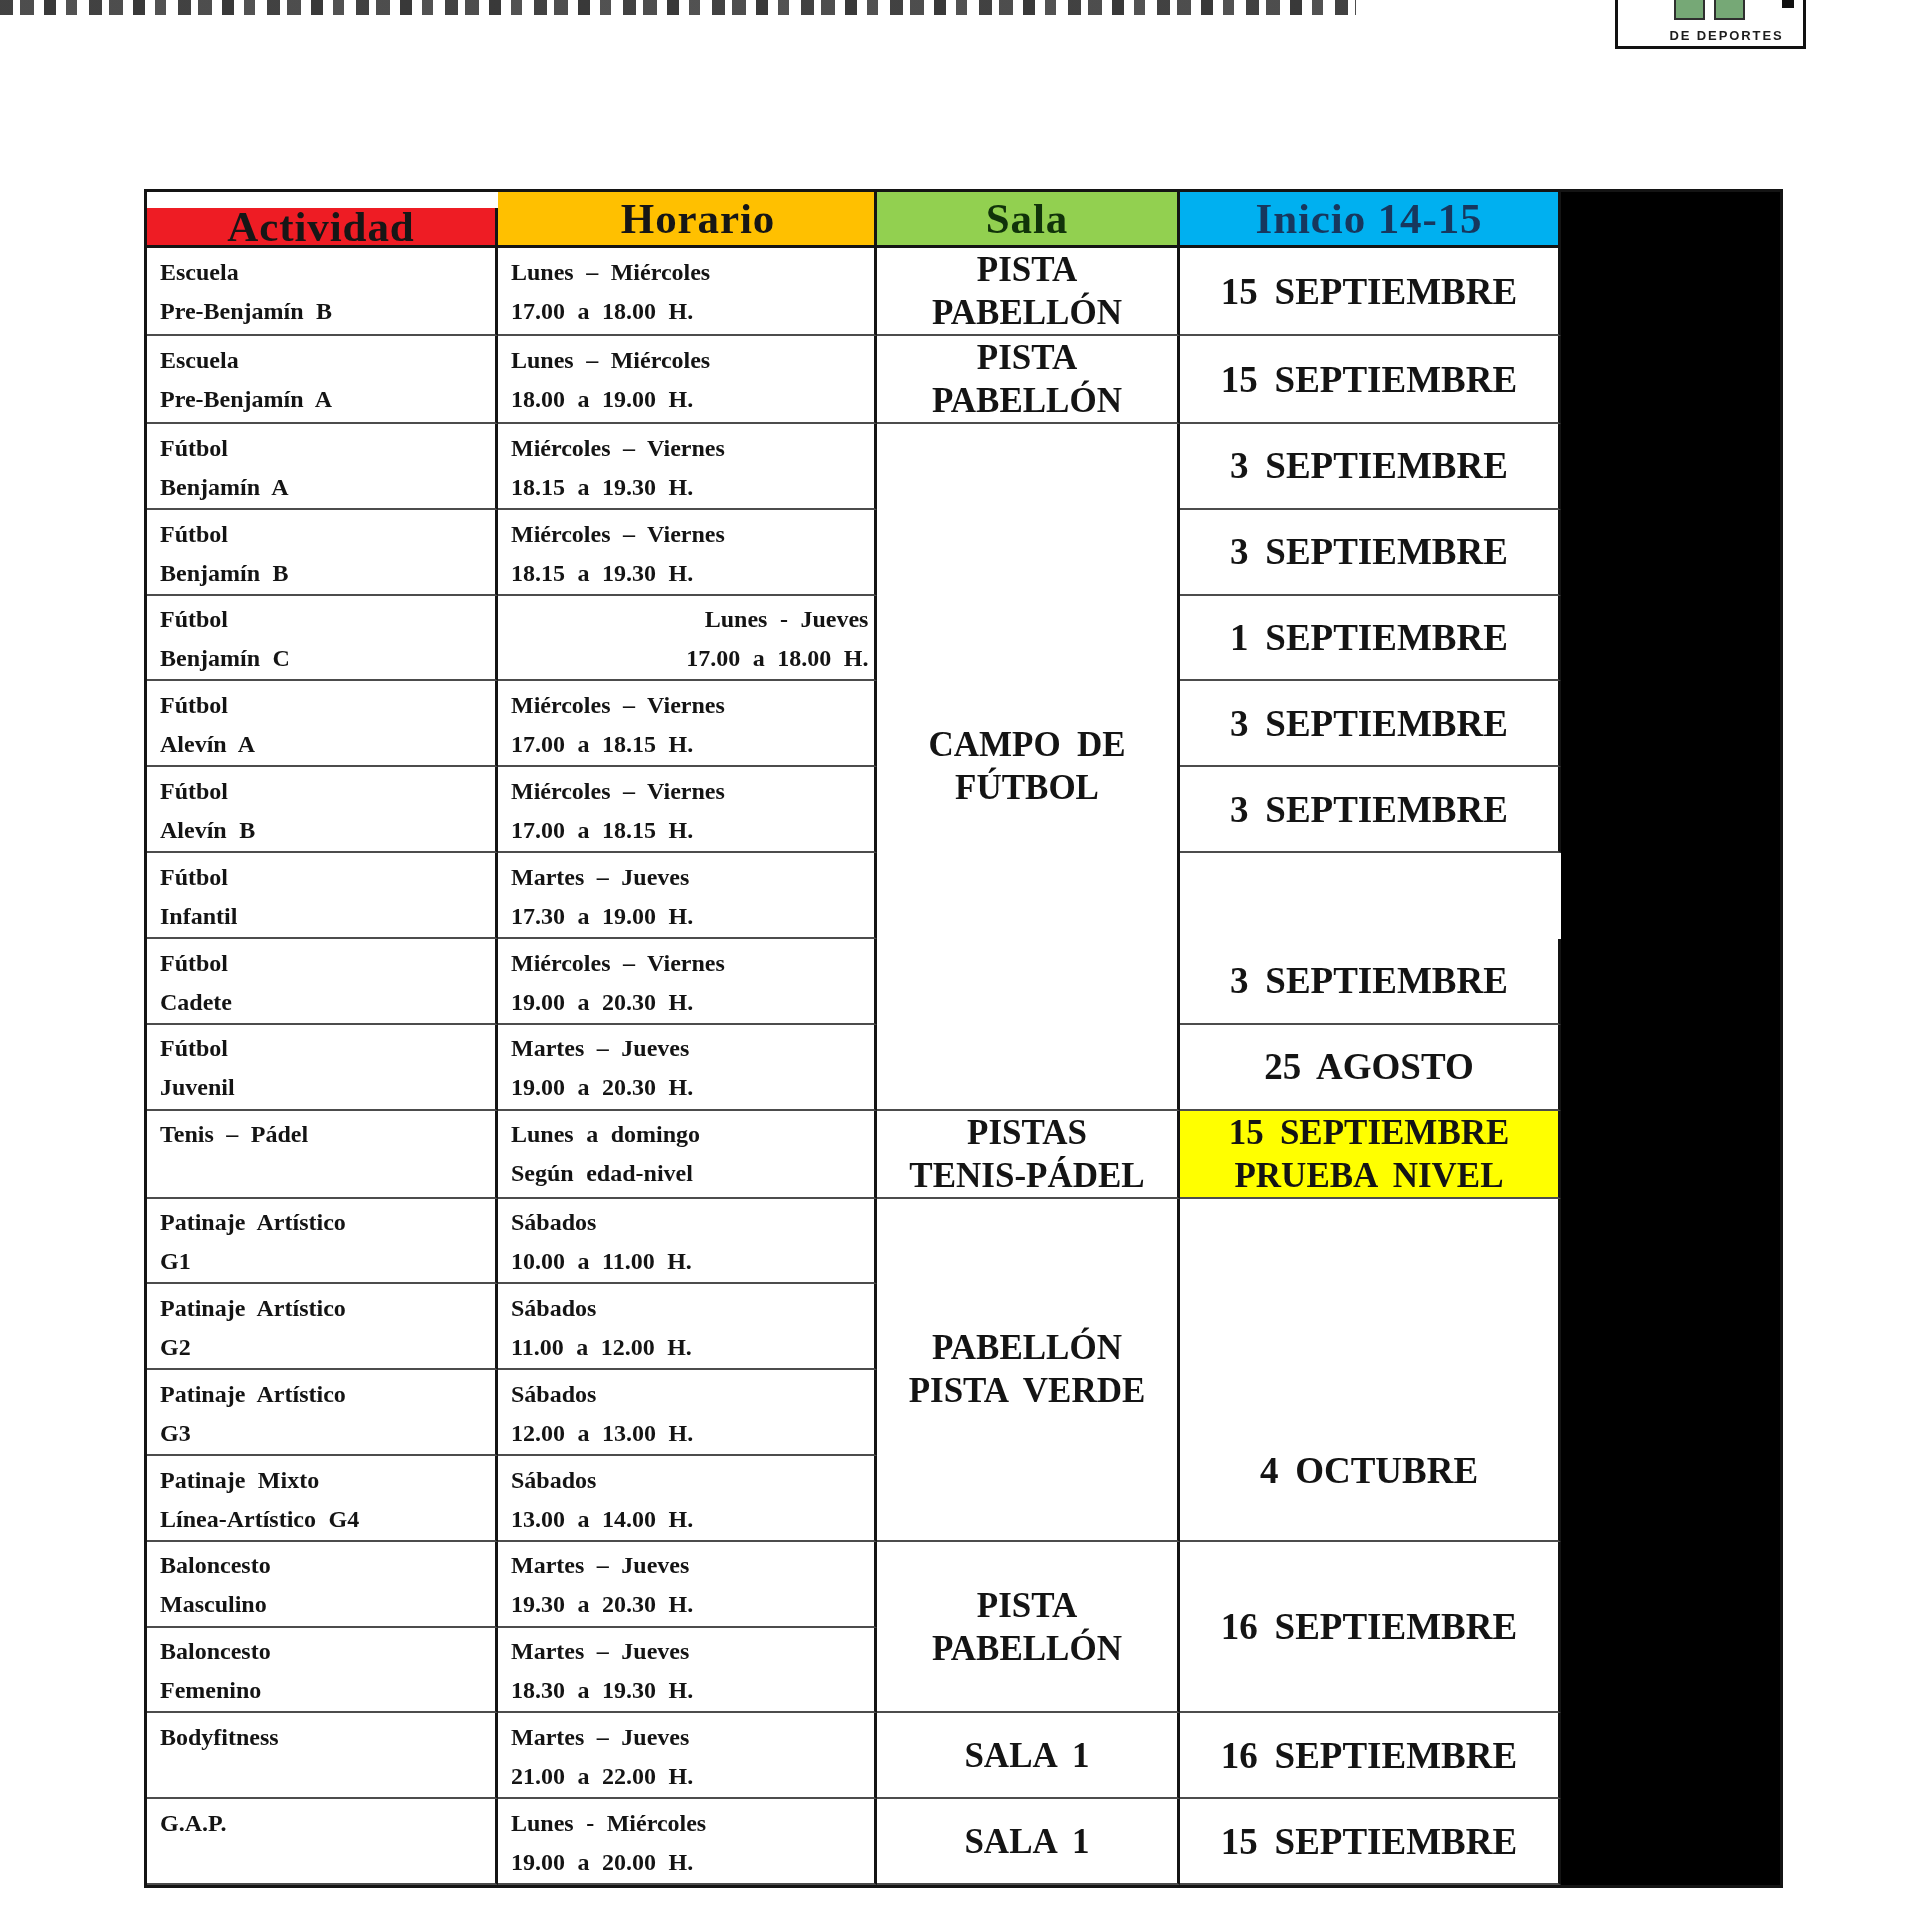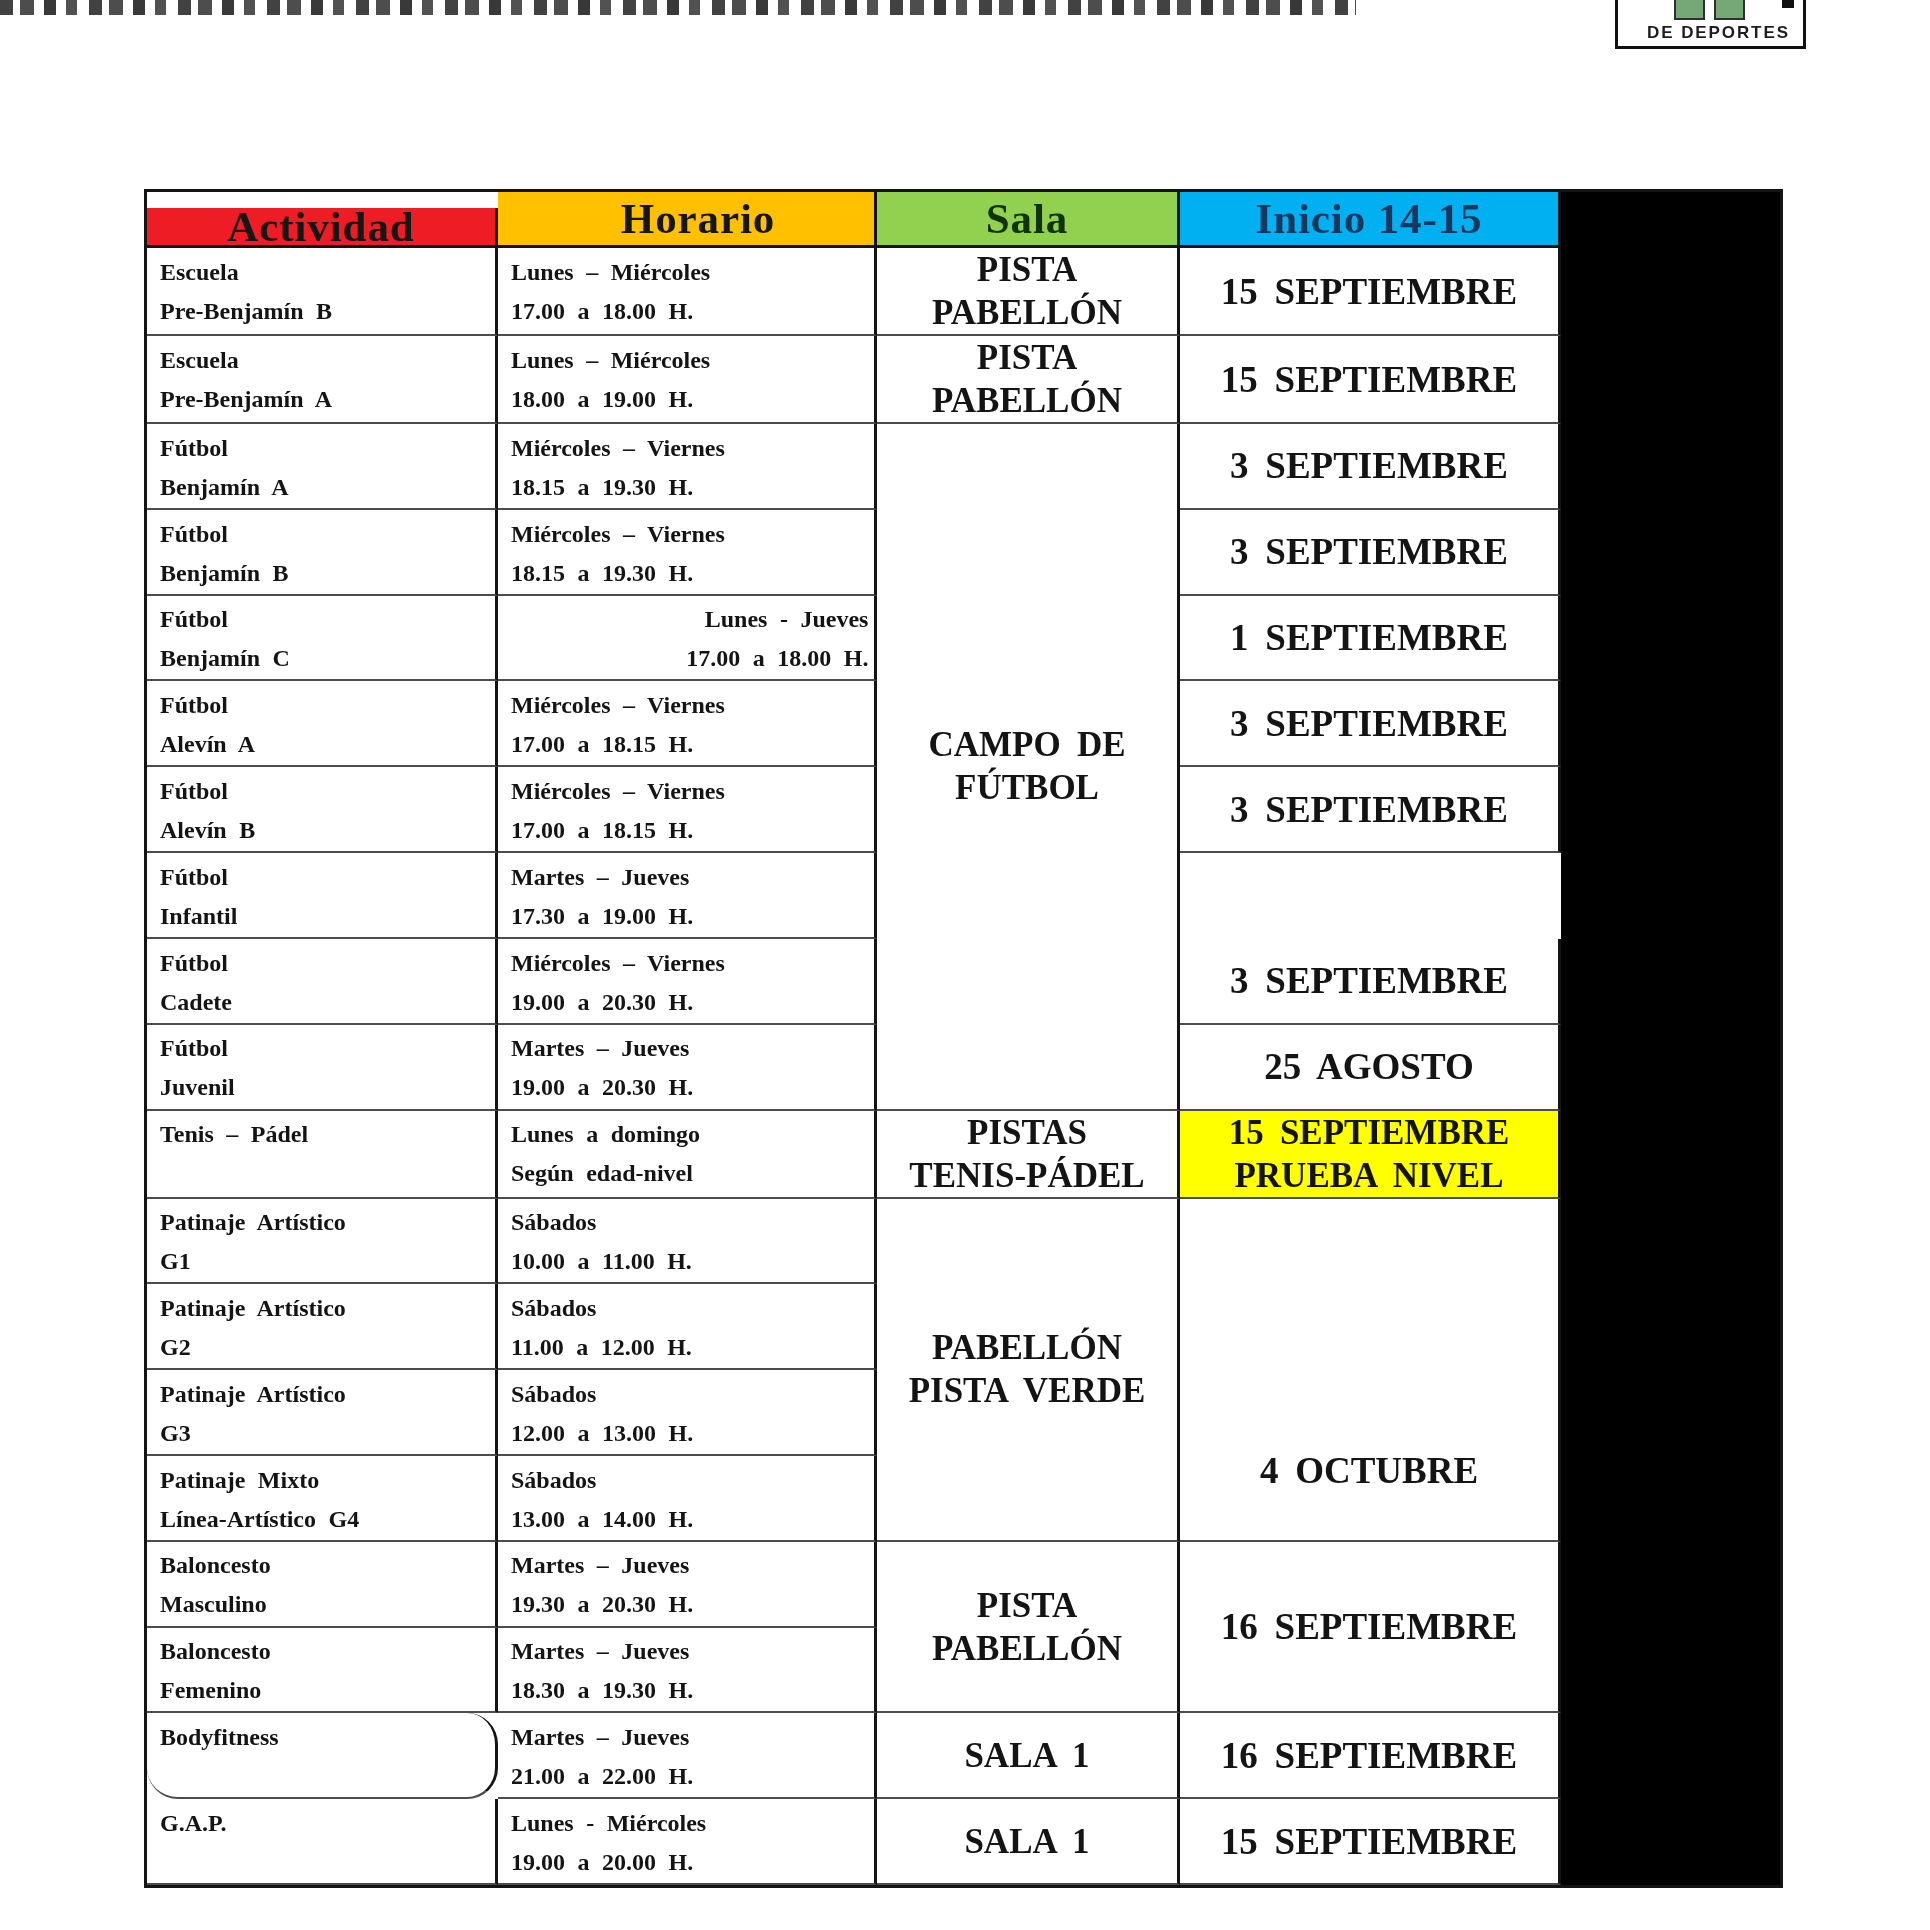--- a/index.html
+++ b/index.html
@@ -37,24 +37,24 @@
   .logo-squares {
     position:absolute; top:27px; left:56px;
     display:flex; gap:9.3px;
   }
   .green-square {
     width:31px; height:34px;
     border:2.8px solid #2f2f2f;
     box-sizing:border-box;
   }
   .logo-caption {
-    position:absolute; bottom:2.8px; left:8px;
+    position:absolute; bottom:2.8px; left:16px;
     width:100%; text-align:center;
     font-family:"Liberation Sans","DejaVu Sans",sans-serif;
-    font-size:17px; font-weight:bold;
+    font-size:13px; font-weight:bold;
     letter-spacing:1.9px;
     color:#1d1d1d;
     white-space:nowrap;
   }
   .page-mark {
     position:absolute; left:1782px; top:0;
     width:12px; height:7.5px; background:#111111;
   }
 
   
@@ -315,21 +315,21 @@
       <span class="cell-line">16 SEPTIEMBRE</span>
     </div>
     <div class="cell c-text" style="grid-area: 18 / 1;">
       <span class="cell-line">Baloncesto</span>
       <span class="cell-line">Femenino</span>
     </div>
     <div class="cell c-text" style="grid-area: 18 / 2;">
       <span class="cell-line">Martes – Jueves</span>
       <span class="cell-line">18.30 a 19.30 H.</span>
     </div>
-    <div class="cell c-text" style="grid-area: 19 / 1; border-radius: 31px;">
+    <div class="cell c-text" style="grid-area: 19 / 1;">
       <span class="cell-line">Bodyfitness</span>
     </div>
     <div class="cell c-text" style="grid-area: 19 / 2;">
       <span class="cell-line">Martes – Jueves</span>
       <span class="cell-line">21.00 a 22.00 H.</span>
     </div>
     <div class="cell c-center" style="grid-area: 19 / 3;">
       <span class="cell-line">SALA 1</span>
     </div>
     <div class="cell c-center c-date" style="grid-area: 19 / 4;">

